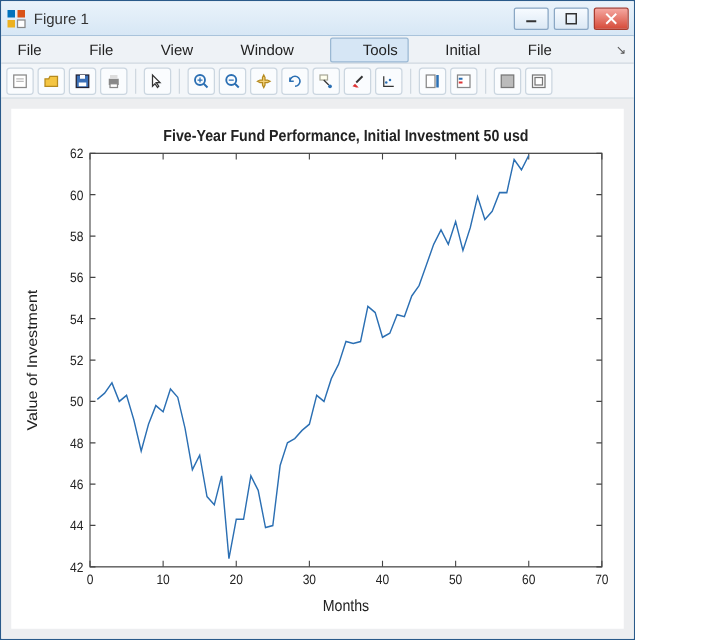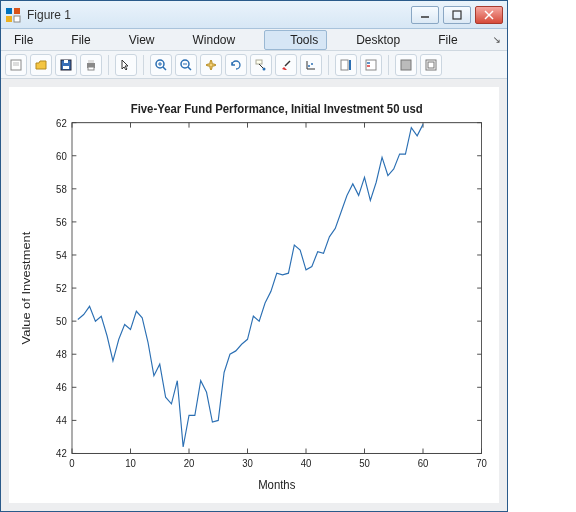--- a/index.html
+++ b/index.html
@@ -60,21 +60,21 @@
         </div>
     </div>
   </div>
 
   <div class="menubar">
     <div class="menuitem">File</div>
     <div class="menuitem">File</div>
     <div class="menuitem">View</div>
     <div class="menuitem">Window</div>
     <div class="menuitem active">Tools</div>
-    <div class="menuitem">Desktop</div>
+    <div class="menuitem">Initial</div>
     <div class="menuitem">File</div>
     <span class="arrow">↘</span>
   </div>
 
   <div class="toolbar">
     <div class="tbtn">
         <svg width="14" height="14">
           <rect x="2" y="2" width="10" height="10" fill="#fff" stroke="#888"></rect>
           <line x1="4" y1="5" x2="10" y2="5" stroke="#bbb"></line>
           <line x1="4" y1="7" x2="10" y2="7" stroke="#bbb"></line>

